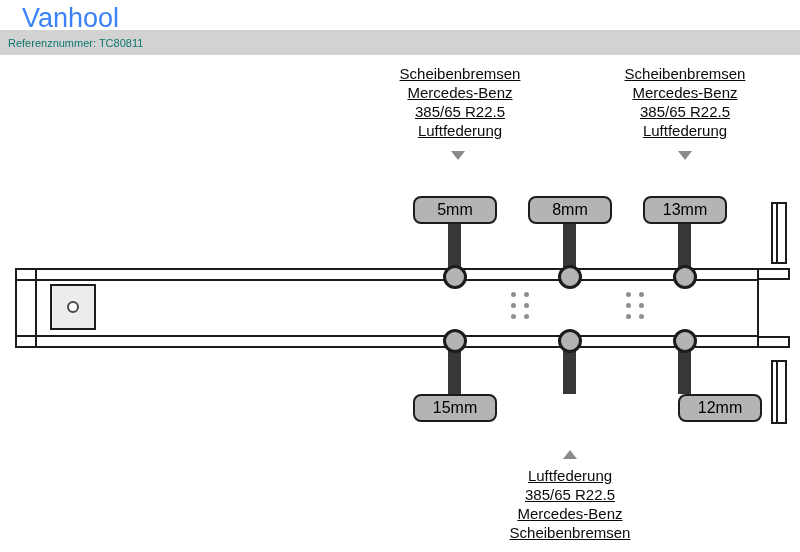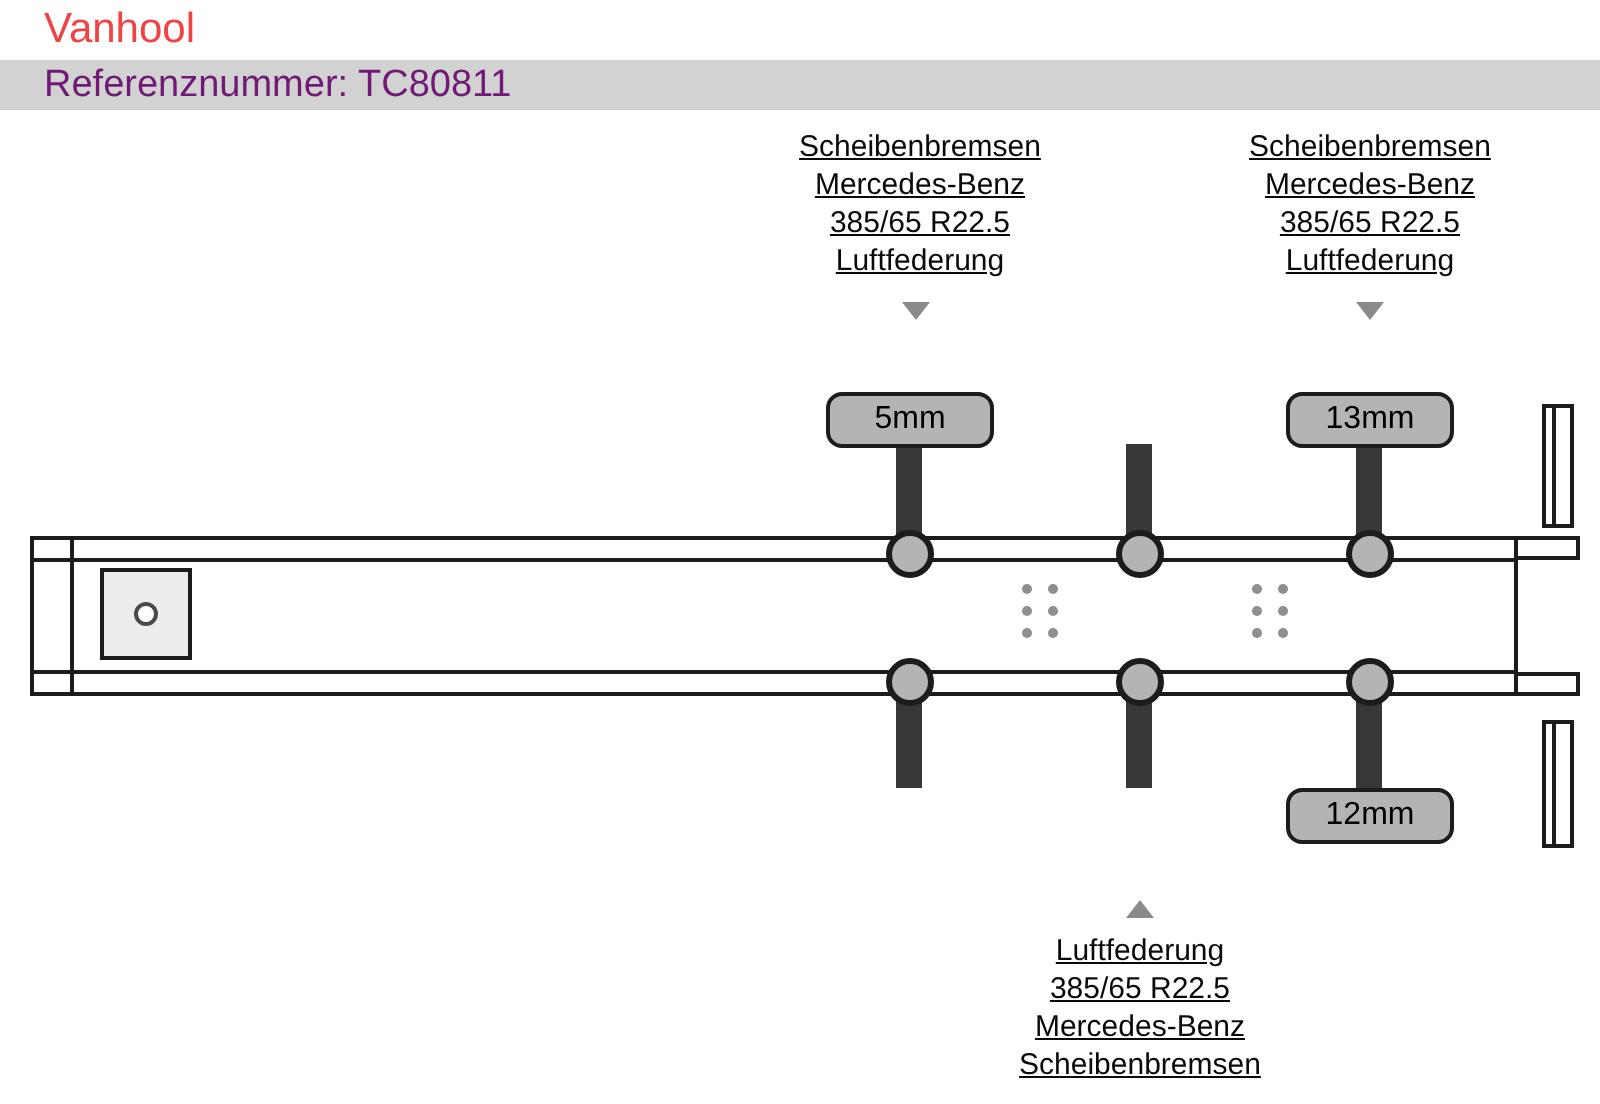--- a/index.html
+++ b/index.html
@@ -1,19 +1,19 @@
 <!DOCTYPE html>
 <html><head>
 <meta charset="utf-8">
 <style>
   html,body{margin:0;padding:0;background:#fff;}
   .stage{position:relative;width:800px;height:552px;background:#ffffff;font-family:"Liberation Sans",sans-serif;overflow:hidden;color:#000;}
-  .page-title{position:absolute;left:22px;top:3px;font-size:21px;color:#ef4444;}
+  .page-title{position:absolute;left:22px;top:3px;font-size:27px;color:#3b82f6;}
   .refbar{position:absolute;left:0;top:30px;width:800px;height:25px;background:#d2d2d2;display:flex;align-items:center;}
-  .refbar span{margin-left:22px;font-size:19px;color:#701a75;}
+  .refbar span{margin-left:8px;font-size:11px;color:#0f766e;}
   .spec{position:absolute;width:220px;text-align:center;font-size:15px;line-height:19px;color:#0a0a0a;text-decoration:underline;}
   .tri{position:absolute;width:0;height:0;border-left:7px solid transparent;border-right:7px solid transparent;}
   .tri.down{border-top:9px solid #8a8a8a;}
   .tri.up{border-bottom:9px solid #8a8a8a;}
   .beam{position:absolute;left:15px;top:268px;width:744px;height:80px;box-sizing:border-box;border:2px solid #1c1c1c;background:#fff;z-index:1;}
   .hline{position:absolute;left:0;width:100%;height:2px;background:#1c1c1c;}
   .vline{position:absolute;top:0;height:100%;width:2px;background:#1c1c1c;}
   .kingpin{position:absolute;left:33px;top:14px;width:46px;height:46px;box-sizing:border-box;border:2px solid #1c1c1c;background:#ececec;}
   .kingpin .pin{position:absolute;left:15px;top:15px;width:12px;height:12px;box-sizing:border-box;border:2px solid #4a4a4a;border-radius:50%;background:#fff;}
   .vbar{position:absolute;width:13px;background:#373737;z-index:2;}
@@ -84,32 +84,34 @@
     <div class="dot" style="left:13px;top:0;"></div>
     <div class="dot" style="left:13px;top:11px;"></div>
     <div class="dot" style="left:13px;top:22px;"></div>
   </div>
 
   <div class="vbar" style="left:448px;top:222px;height:55px;"></div>
   <div class="vbar" style="left:448px;top:341px;height:53px;"></div>
   <div class="hub" style="left:443px;top:265px;"></div>
   <div class="hub" style="left:443px;top:329px;"></div>
   <div class="mbox" style="left:413px;top:196px;">5mm</div>
+  <div class="mbox" style="left:413px;top:394px;">15mm</div>
 
   <div class="vbar" style="left:563px;top:222px;height:55px;"></div>
   <div class="vbar" style="left:563px;top:341px;height:53px;"></div>
   <div class="hub" style="left:558px;top:265px;"></div>
   <div class="hub" style="left:558px;top:329px;"></div>
+  <div class="mbox" style="left:528px;top:196px;">8mm</div>
 
   <div class="vbar" style="left:678px;top:222px;height:55px;"></div>
   <div class="vbar" style="left:678px;top:341px;height:53px;"></div>
   <div class="hub" style="left:673px;top:265px;"></div>
   <div class="hub" style="left:673px;top:329px;"></div>
   <div class="mbox" style="left:643px;top:196px;">13mm</div>
-  <div class="mbox" style="left:643px;top:394px;">12mm</div>
+  <div class="mbox" style="left:678px;top:394px;">12mm</div>
 
   <div class="tri up" style="left:563px;top:450px;"></div>
   <div class="spec" style="left:460px;top:466px;">
     <div>Luftfederung</div>
     <div>385/65 R22.5</div>
     <div>Mercedes-Benz</div>
     <div>Scheibenbremsen</div>
   </div>
 
 </div>

